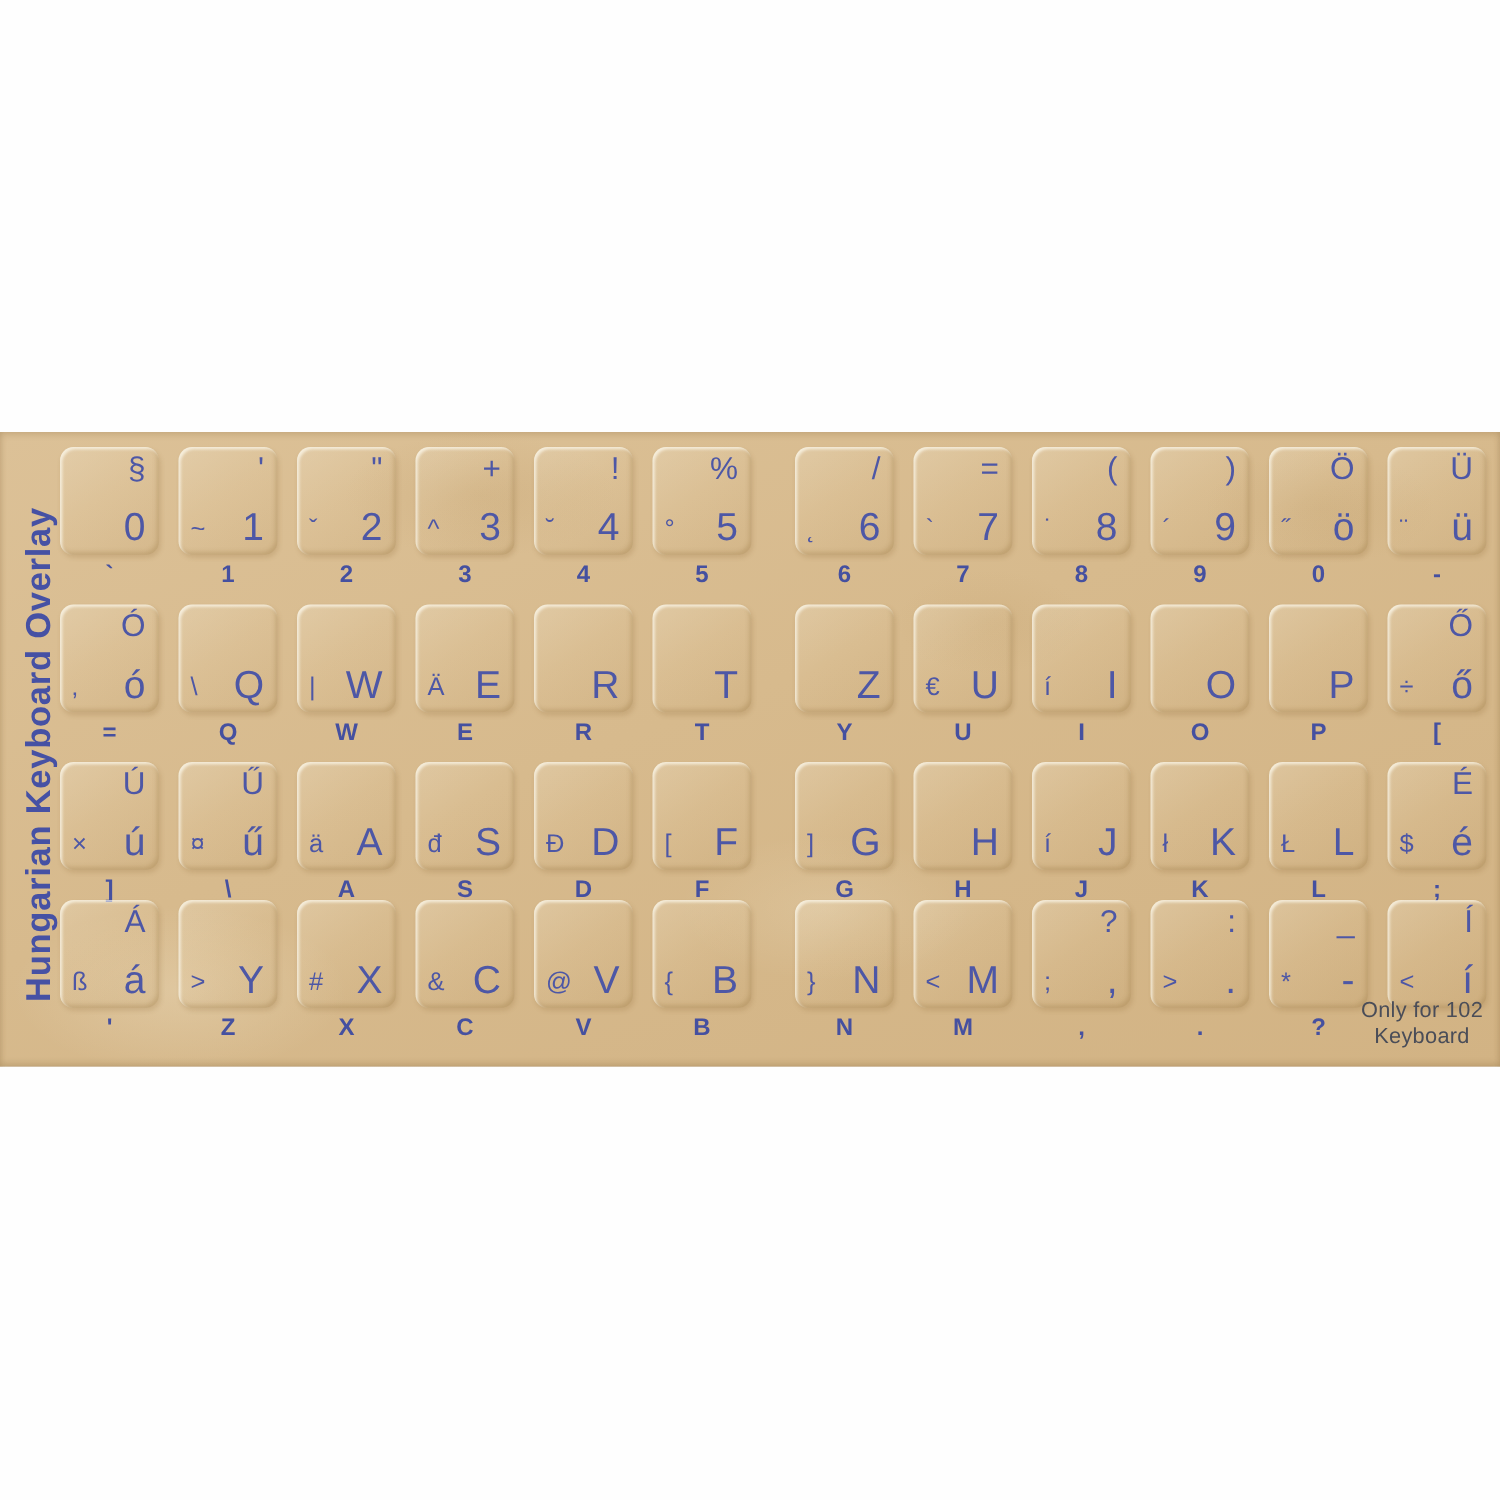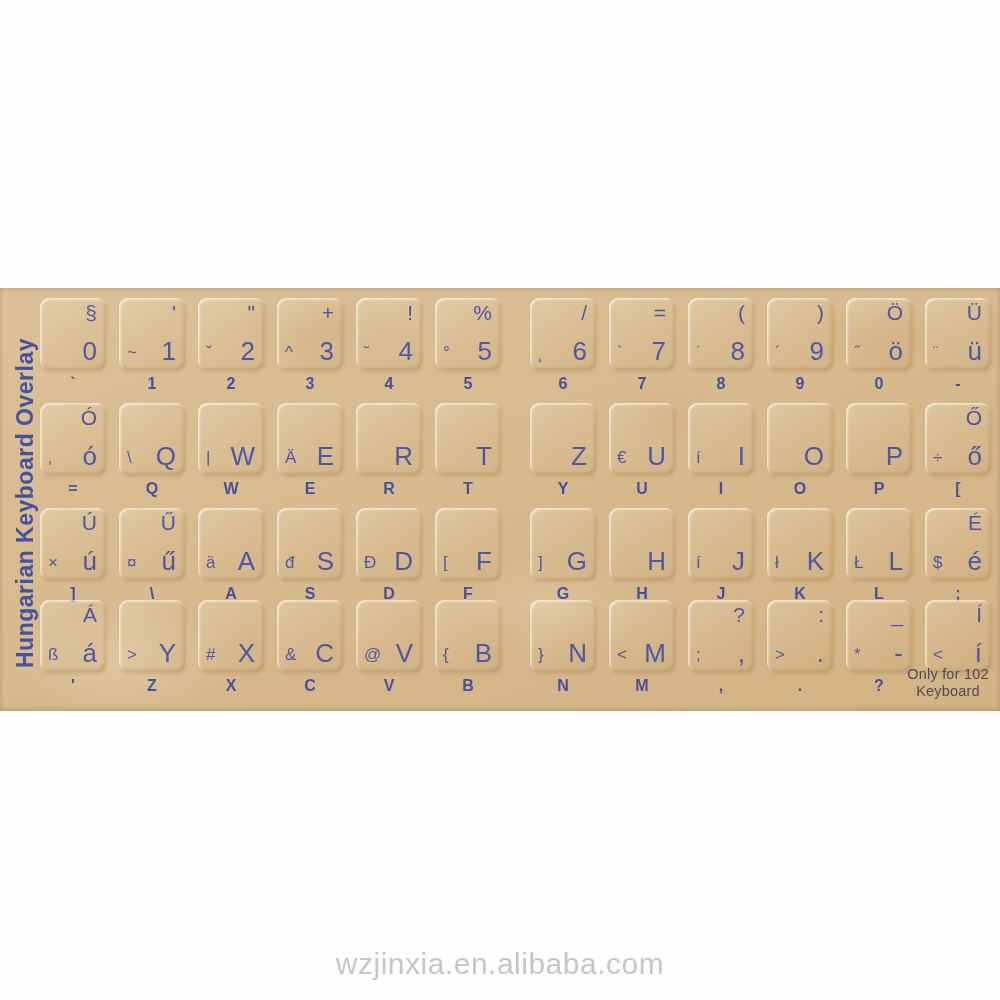--- a/index.html
+++ b/index.html
@@ -473,15 +473,14 @@
 
   </div>
 
   <div class="side-label">Hungarian Keyboard Overlay</div>
 
   <div class="footnote">
     <div>Only for 102</div>
     <div>Keyboard</div>
   </div>
 
-  <div class="watermark">wzjinxia.en.alibaba.com</div>
 
 </div>
 
 </body></html>

